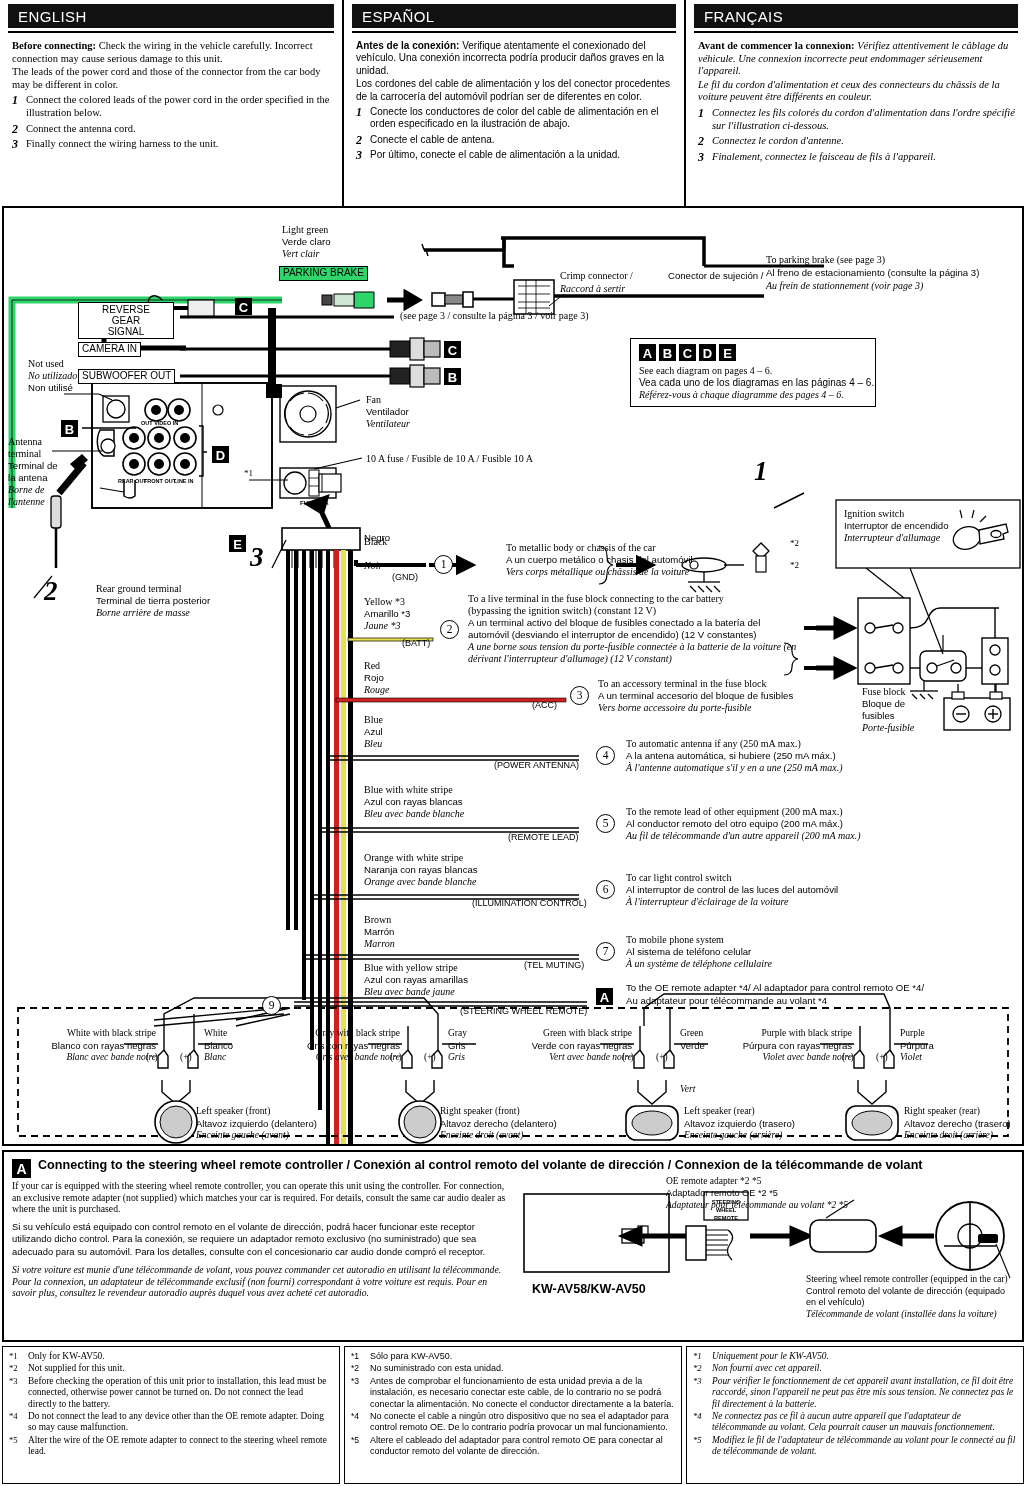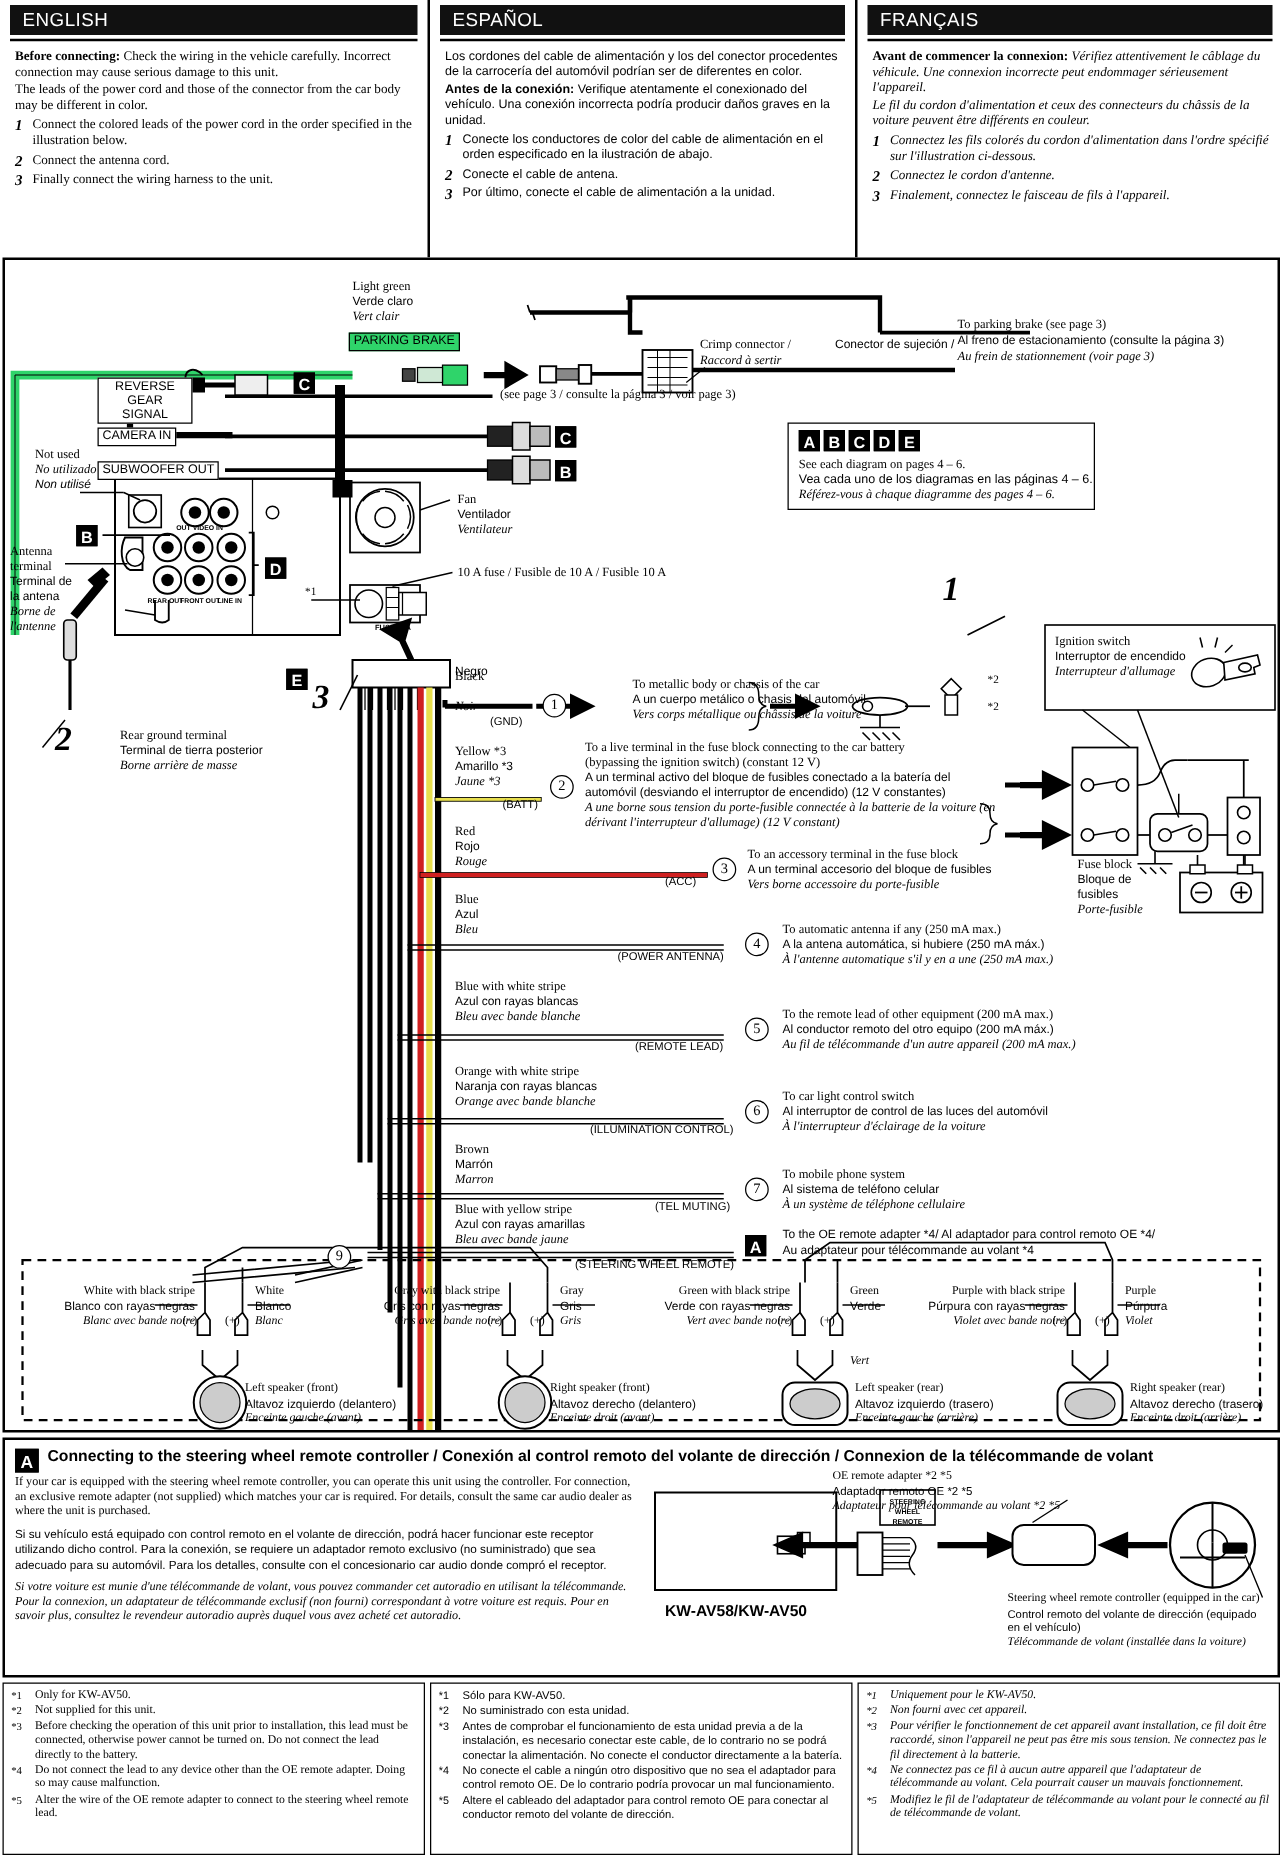--- a/index.html
+++ b/index.html
@@ -144,22 +144,22 @@
               <div class="t">Finally connect the wiring harness to the unit.</div>
             </div>
         </div>
       </div>
     </div>
 
     <div class="lang-col sep">
       <div class="lang-title">ESPAÑOL</div>
       <div class="lang-underline"></div>
       <div class="lang-body es">
+        <p><span class="b">Antes de la conexión:</span><span> Verifique atentamente el conexionado del vehículo. Una conexión incorrecta podría producir daños graves en la unidad.</span></p>
         <p>Los cordones del cable de alimentación y los del conector procedentes de la carrocería del automóvil podrían ser de diferentes en color.</p>
-        <p><span class="b">Antes de la conexión:</span><span> Verifique atentamente el conexionado del vehículo. Una conexión incorrecta podría producir daños graves en la unidad.</span></p>
         <div class="numlist">
           <div class="numitem">
               <div class="n">1</div>
               <div class="t">Conecte los conductores de color del cable de alimentación en el orden especificado en la ilustración de abajo.</div>
             </div>
           <div class="numitem">
               <div class="n">2</div>
               <div class="t">Conecte el cable de antena.</div>
             </div>
           <div class="numitem">
@@ -523,21 +523,21 @@
     <div class="txt" style="left:556px;top:62px;">Crimp connector /</div>
     <div class="txt t-es" style="left:664px;top:62px;">Conector de sujeción /</div>
     <div class="txt t-fr" style="left:556px;top:75px;">Raccord à sertir</div>
 
     <div class="txt" style="left:762px;top:46px;">To parking brake (see page 3)</div>
     <div class="txt t-es" style="left:762px;top:59px;">Al freno de estacionamiento (consulte la página 3)</div>
     <div class="txt t-fr" style="left:762px;top:72px;">Au frein de stationnement (voir page 3)</div>
 
     <div class="txt" style="left:396px;top:102px;">(see page 3 / consulte la página 3 / voir page 3)</div>
 
-    <div class="wbox" style="left:74px;top:94px;width:76px;text-align:center;line-height:11px;">
+    <div class="wbox" style="left:74px;top:94px;width:96px;text-align:center;line-height:11px;">
       <div>REVERSE</div>
       <div>GEAR</div>
       <div>SIGNAL</div>
     </div>
     <div class="wbox" style="left:74px;top:134px;">CAMERA IN</div>
     <div class="wbox" style="left:74px;top:161px;">SUBWOOFER OUT</div>
 
     <div style="position:absolute;left:231px;top:90px;"><span class="tag">C</span></div>
     <div style="position:absolute;left:440px;top:133px;"><span class="tag">C</span></div>
     <div style="position:absolute;left:440px;top:160px;"><span class="tag">B</span></div>
@@ -549,21 +549,21 @@
       <div class="tags">
         <span class="tag">A</span><span class="tag">B</span><span class="tag">C</span><span class="tag">D</span><span class="tag">E</span>
       </div>
       <div class="ln">See each diagram on pages 4 – 6.</div>
       <div class="ln t-es">Vea cada uno de los diagramas en las páginas 4 – 6.</div>
       <div class="ln t-fr">Référez-vous à chaque diagramme des pages 4 – 6.</div>
     </div>
 
     <div class="txt" style="left:24px;top:150px;">Not used</div>
     <div class="txt t-fr" style="left:24px;top:162px;">No utilizado</div>
-    <div class="txt t-es" style="left:24px;top:174px;font-style:italic;">Non utilisé</div>
+    <div class="txt t-es" style="left:24px;top:174px;">Non utilisé</div>
 
     <div class="txt" style="left:4px;top:228px;">Antenna</div>
     <div class="txt" style="left:4px;top:240px;">terminal</div>
     <div class="txt t-es" style="left:4px;top:252px;">Terminal de</div>
     <div class="txt t-es" style="left:4px;top:264px;">la antena</div>
     <div class="txt t-fr" style="left:4px;top:276px;">Borne de</div>
     <div class="txt t-fr" style="left:4px;top:288px;">l'antenne</div>
 
     <div class="txt" style="left:92px;top:375px;">Rear ground terminal</div>
     <div class="txt t-es" style="left:92px;top:387px;">Terminal de tierra posterior</div>

